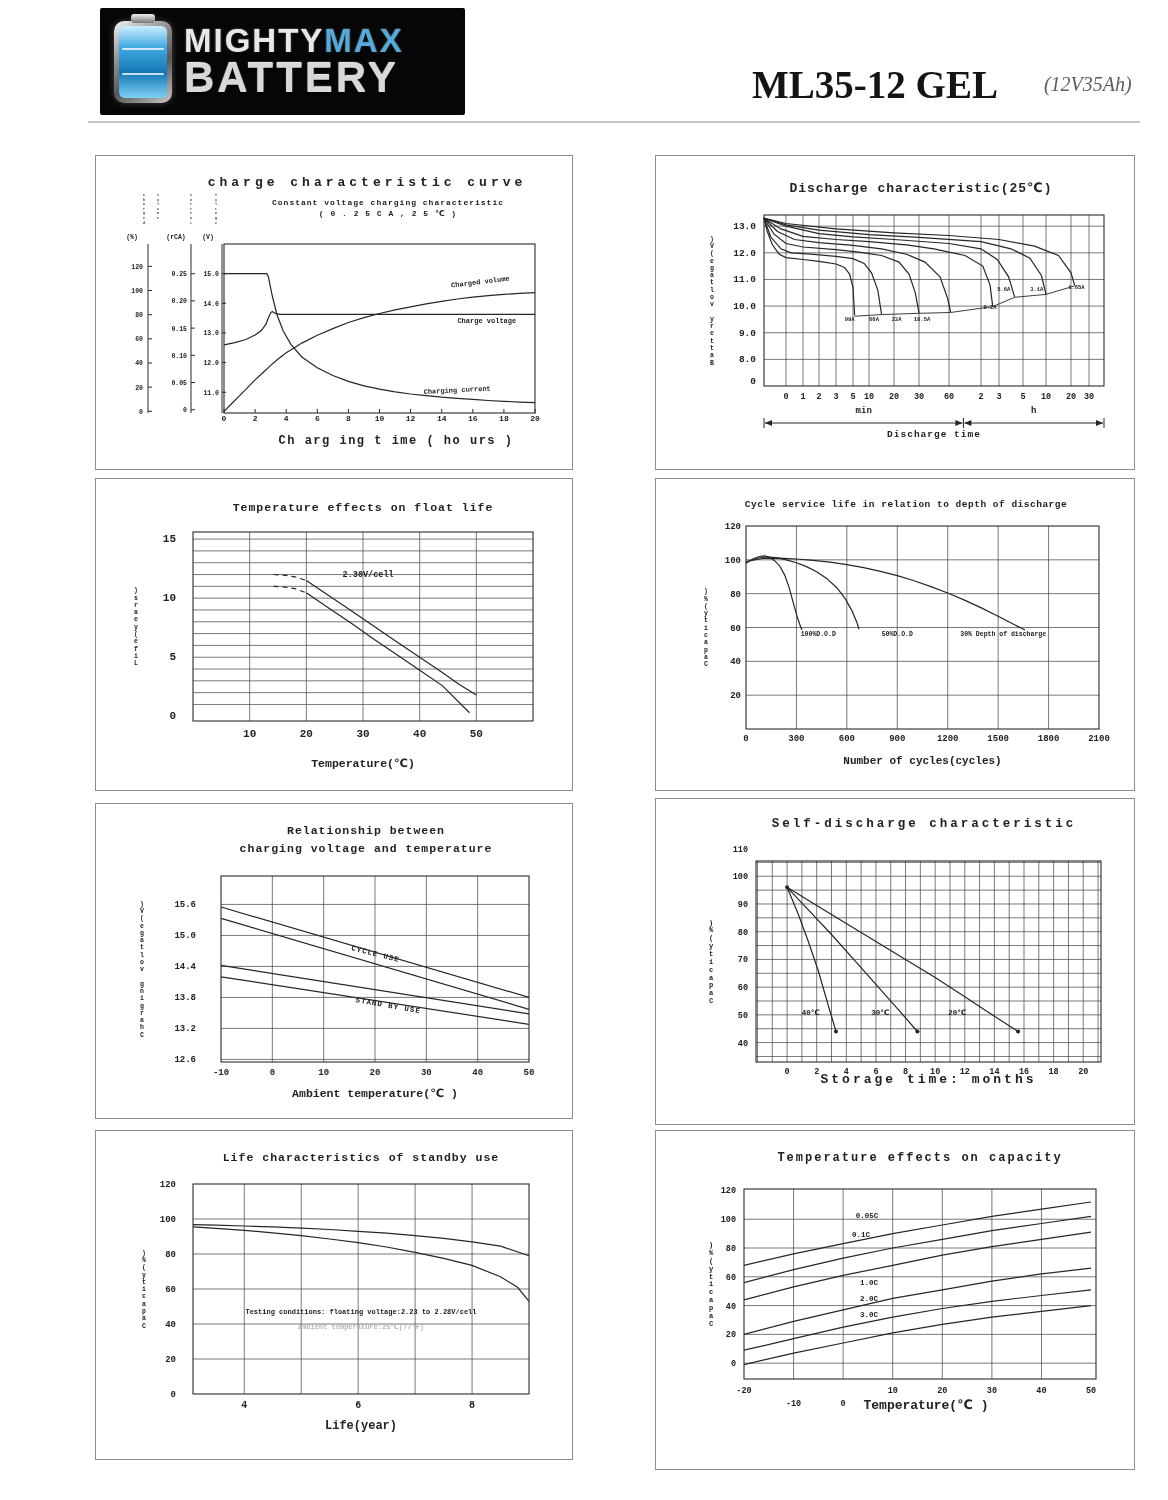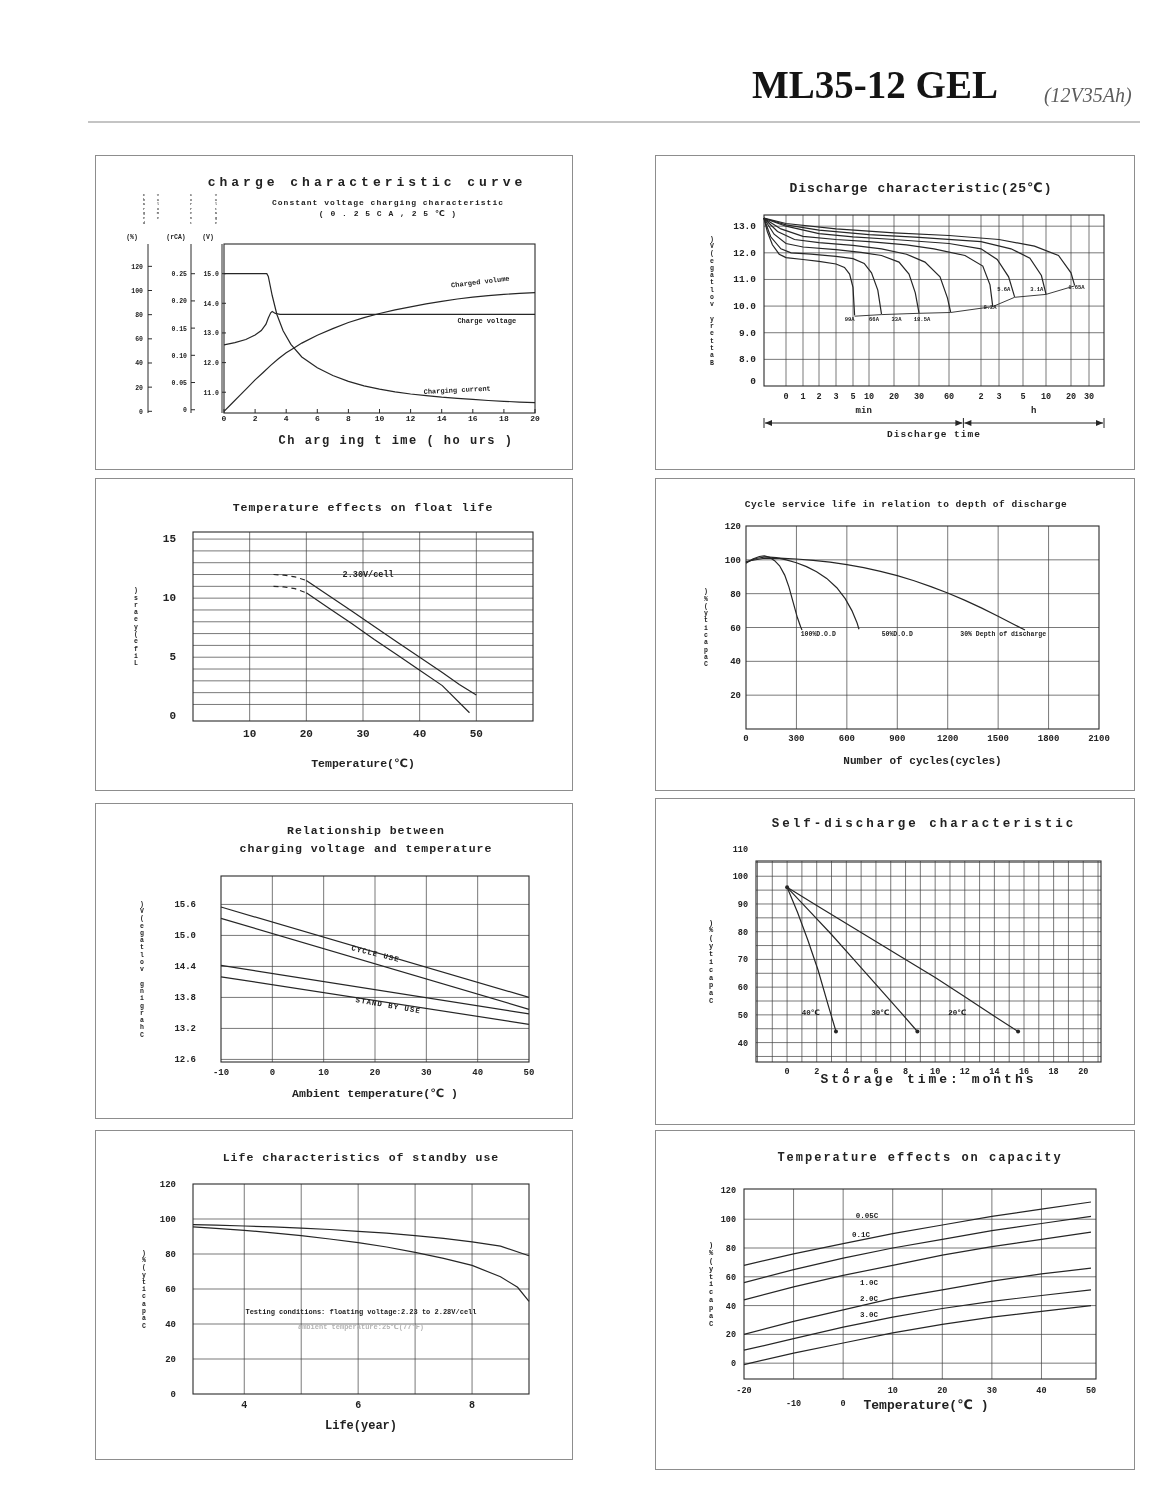--- a/index.html
+++ b/index.html
@@ -15,30 +15,42 @@
   .bat-core{width:100%;height:100%;border-radius:6px;overflow:hidden;
        background:linear-gradient(180deg,#cdeeff,#3fa9e0 30%,#1578b5 65%,#7fd0f5);
        display:flex;flex-direction:column;justify-content:space-evenly;}
   .bat-seg{height:2px;background:rgba(255,255,255,.75);border-radius:2px;margin:0 3px;}
   .logo-text{display:flex;flex-direction:column;line-height:1;}
   .logo-l1{font-family:"Liberation Sans","DejaVu Sans",sans-serif;font-weight:bold;font-size:33px;
            letter-spacing:2px;color:#e8e8e8;text-shadow:0 2px 3px #000,0 0 2px #9aa;}
   .logo-l1 .max{color:#56a9d8;}
   .logo-l2{font-family:"Liberation Sans","DejaVu Sans",sans-serif;font-weight:bold;font-size:42px;
            letter-spacing:3px;color:#d8d8d8;text-shadow:0 2px 2px #000,0 -1px 1px #fff;}
-  .model-wrap{position:absolute;left:752px;top:62px;display:flex;align-items:flex-end;gap:26px;}
+  .model-wrap{position:absolute;left:752px;top:62px;display:flex;align-items:center;gap:26px;}
   .model{font-family:"Liberation Serif","DejaVu Serif",serif;font-weight:bold;font-size:39px;color:#141414;}
   .spec{font-family:"Liberation Serif","DejaVu Serif",serif;font-style:italic;font-size:20px;color:#5c5c5c;margin-left:20px;}
   .rule{position:absolute;left:88px;top:121px;width:1052px;height:2px;background:#c4c4c4;}
   .panel{position:absolute;border:1px solid #8d8d8d;background:#fff;box-sizing:border-box;}
 </style>
 </head>
 <body>
 
 <div class="page">
+  <div class="logo-box">
+    <div class="bat">
+      <div class="bat-core">
+        <div class="bat-seg"></div>
+        <div class="bat-seg"></div>
+      </div>
+    </div>
+    <div class="logo-text">
+      <div class="logo-l1"><span>MIGHTY</span><span class="max">MAX</span></div>
+      <div class="logo-l2">BATTERY</div>
+    </div>
+  </div>
   <div class="model-wrap">
     <span class="model">ML35-12 GEL</span>
     <span class="spec">(12V35Ah)</span>
   </div>
   <div class="rule"></div>
   <div id="panels">
       <div class="panel" style="left: 95px; top: 155px; width: 478px; height: 315px;"><svg width="476" height="313" viewBox="0 0 476 313">
           <rect x="128" y="88" width="311" height="169" fill="none" stroke="#2a2a2a" stroke-width="1.1"></rect>
           <line x1="52" y1="88" x2="52" y2="257" stroke="#2a2a2a" stroke-width="1"></line>
           <text x="36" y="83" text-anchor="middle" font-size="6.5" font-family="&quot;Liberation Mono&quot;,&quot;DejaVu Sans Mono&quot;,&quot;DejaVu Sans&quot;,monospace" font-weight="bold" fill="#222222">(%)</text>

